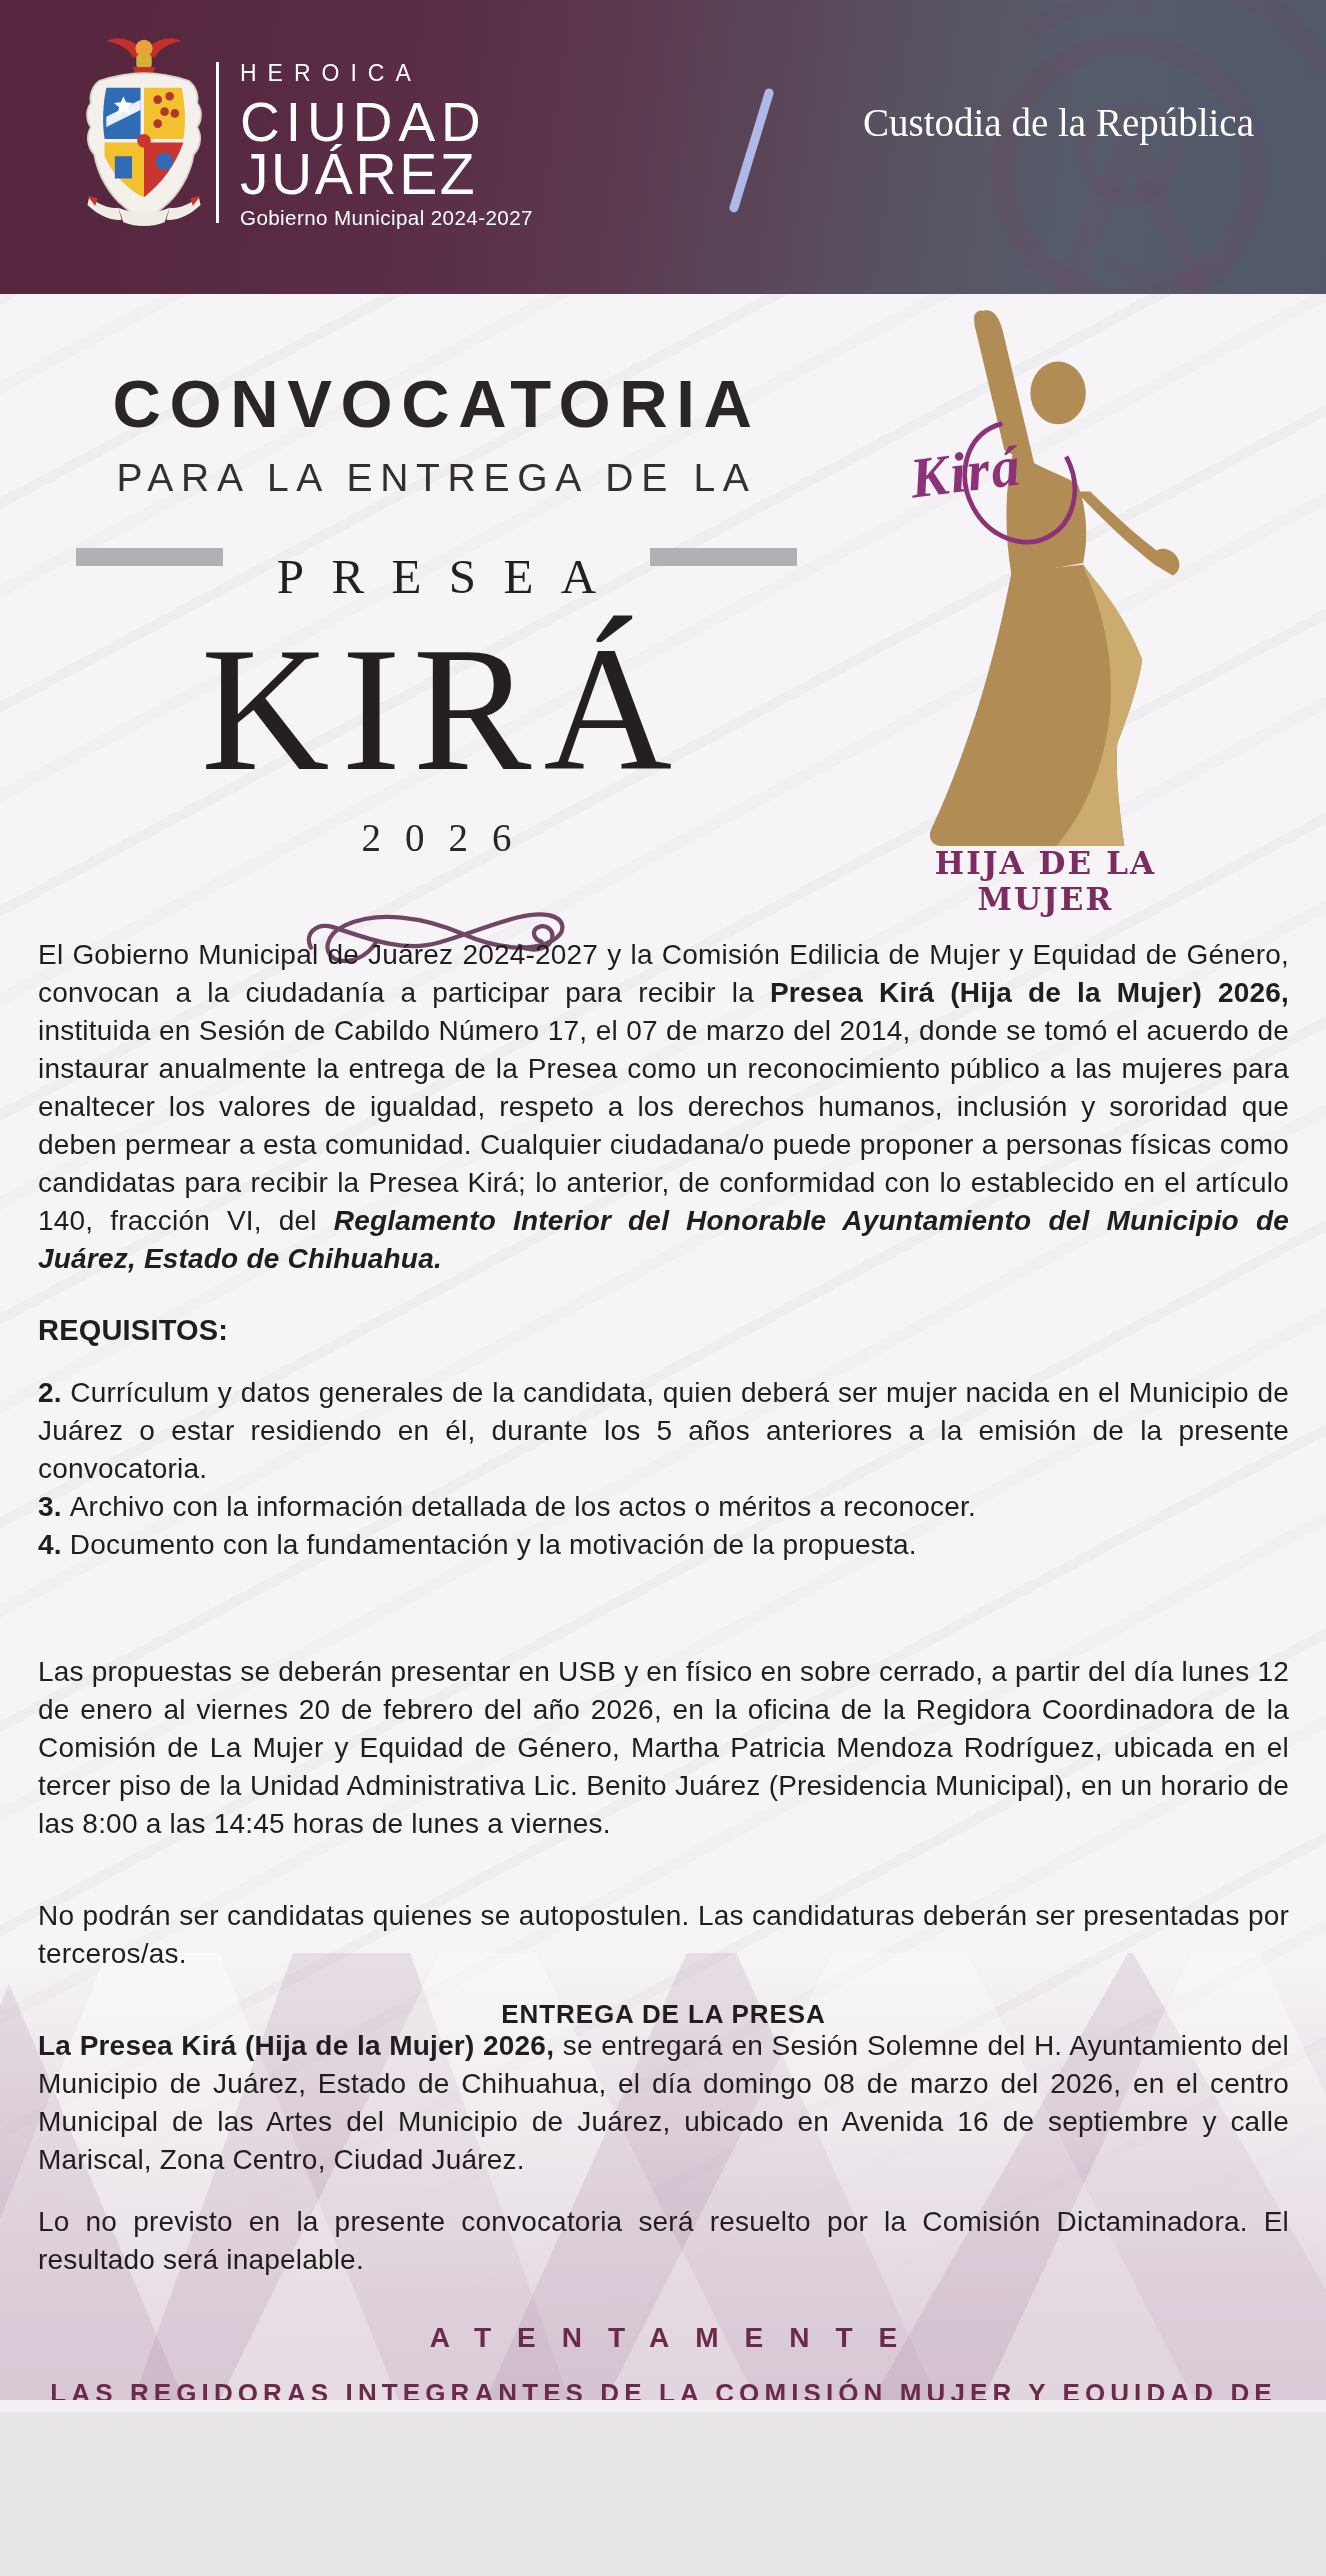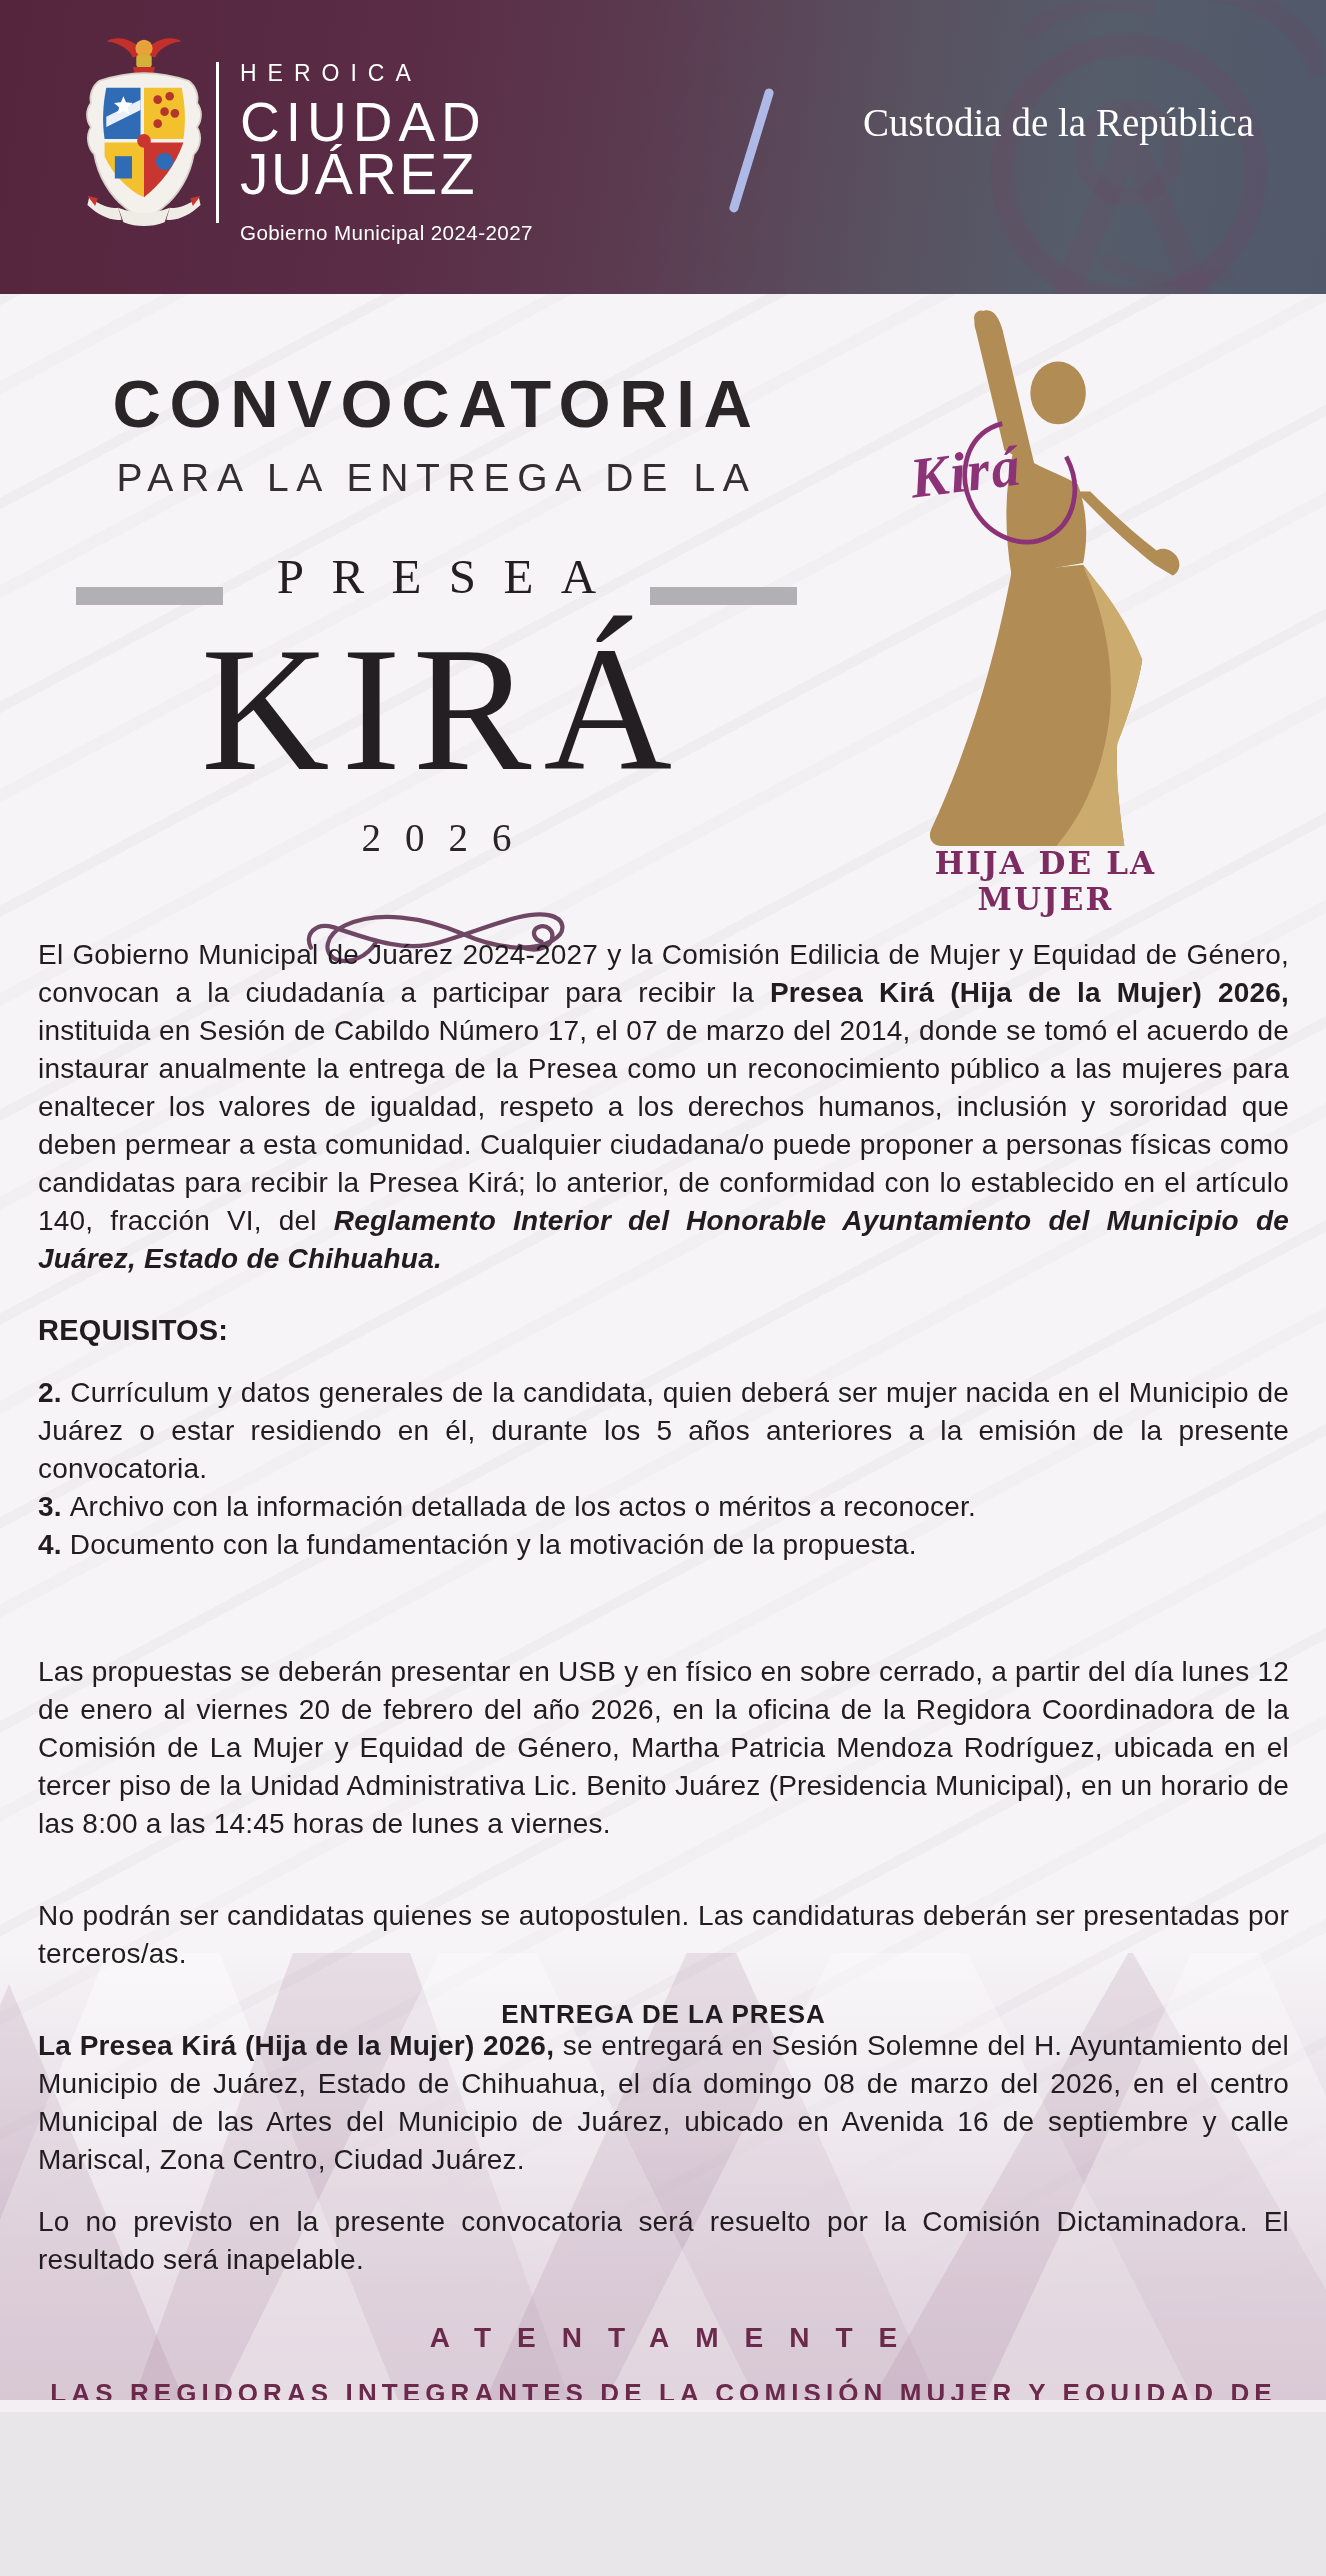--- a/index.html
+++ b/index.html
@@ -25,30 +25,30 @@
     background:linear-gradient(98deg,#55253d 0%,#5a2c45 30%,#5b3a50 48%,#59505f 66%,#555d6b 82%,#50586a 100%);
     overflow:hidden;
   }
   .header-watermark{position:absolute; right:0; top:0; opacity:.5; filter:blur(1.3px);}
   .coat{position:absolute; left:84px; top:31px;}
   .logo-divider{position:absolute; left:216px; top:62px; width:2.6px; height:161px; background:#ffffff;}
   .logo-text{position:absolute; left:240px; top:60px; color:#fff;}
   .lt-heroica{font-size:23px; letter-spacing:11px; font-weight:500; margin-bottom:10.3px;}
   .lt-ciudad{font-size:55px; font-weight:300; letter-spacing:6px; line-height:50px;}
   .lt-juarez{font-size:57px; font-weight:400; letter-spacing:2.6px; line-height:55px;}
-  .lt-gob{font-size:20.6px; font-weight:500; letter-spacing:0.4px; margin-top:19px;}
+  .lt-gob{font-size:20.6px; font-weight:500; letter-spacing:0.4px; margin-top:4px;}
   .slash{position:absolute; left:747px; top:86px; width:9.4px; height:129px; background:#aeb9e8; transform:rotate(17deg); border-radius:4.3px;}
   .motto{position:absolute; right:72px; top:96px; text-align:right; color:#ffffff;
          font-family:"Liberation Serif", serif; font-size:39px; line-height:54px; font-weight:400;}
 
   
   .title-col{position:absolute; left:51px; top:370px; width:771px; text-align:center; z-index:2; color:#2a2527;}
   .t-conv{font-size:67px; font-weight:800; letter-spacing:8.6px; line-height:1;}
   .t-para{font-size:39px; font-weight:400; letter-spacing:7.7px; margin-top:19px; color:#332e30;}
-  .presea-row{margin-top:48px; display:flex; align-items:flex-end; justify-content:center; gap:26px;}
+  .presea-row{margin-top:48px; display:flex; align-items:flex-start; justify-content:center; gap:26px;}
   .presea-bar{width:147px; height:18px; background:#b1b1b5;}
   .t-presea{font-family:"Liberation Serif", serif; font-size:49px; letter-spacing:27.4px; text-indent:27.4px; color:#241f22; white-space:nowrap;}
   .t-kira{font-family:"Liberation Serif", serif; font-size:178px; font-weight:400; letter-spacing:12px; text-indent:12px; line-height:1; margin-top:15.4px; color:#241f22;}
   .t-year{font-family:"Liberation Serif", serif; font-size:39px; letter-spacing:24px; text-indent:24px; margin-top:17px; color:#2a2527;}
   .flourish{margin-top:20.6px;}
 
   
   .figure-svg{position:absolute; left:898px; top:307px; z-index:1;}
   .kira-script{position:absolute; left:934px; top:401px; width:163px; height:171px; z-index:2;}
   .kira-script .txt{

